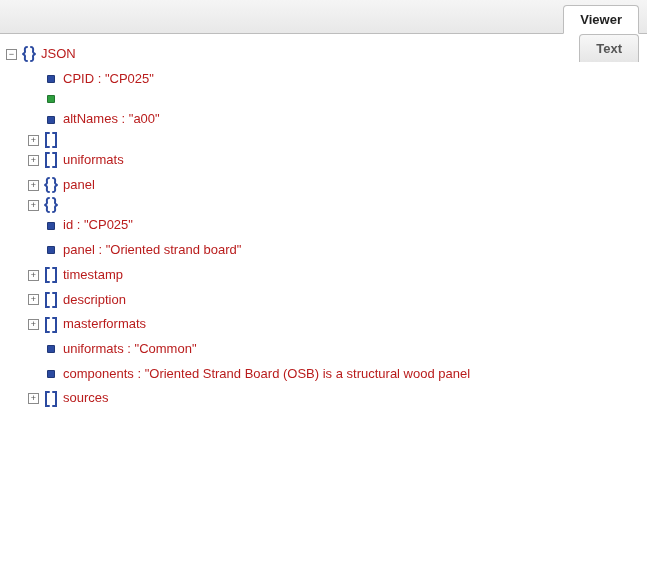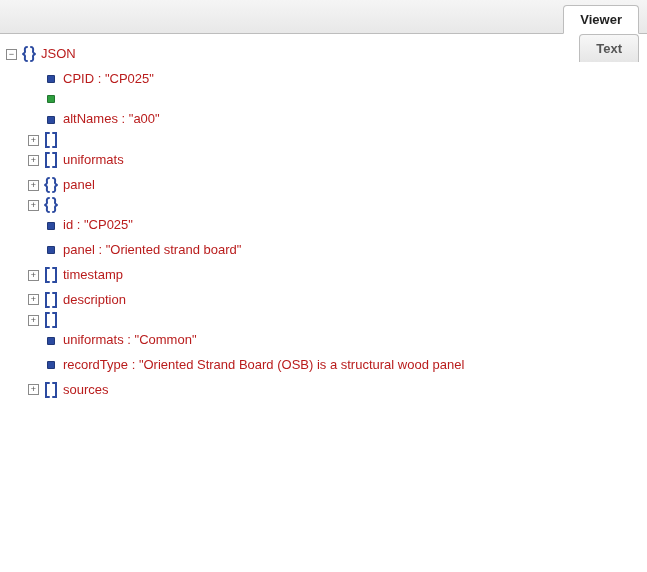--- a/index.html
+++ b/index.html
@@ -213,34 +213,35 @@
         <span class="label">description</span>
       </div>
       <div class="node indent1">
         <span class="toggle">+</span>
         <span class="ico">
           <svg width="14" height="16" viewBox="0 0 14 16">
             <path d="M5 1 L2 1 L2 15 L5 15" stroke="#2b4aa0" stroke-width="2" fill="none" stroke-linecap="round"></path>
             <path d="M9 1 L12 1 L12 15 L9 15" stroke="#2b4aa0" stroke-width="2" fill="none" stroke-linecap="round"></path>
           </svg>
         </span>
+        <span class="label">masterformats</span>
       </div>
       <div class="node indent1">
         <span class="toggle-spacer"></span>
         <span class="ico">
           <span class="bullet blue"></span>
         </span>
         <span class="label"><span>uniformats</span> : <span>"Common"</span></span>
       </div>
       <div class="node indent1">
         <span class="toggle-spacer"></span>
         <span class="ico">
           <span class="bullet blue"></span>
         </span>
-        <span class="label"><span>recordType</span> : <span>"Oriented Strand Board (OSB) is a structural wood panel</span></span>
+        <span class="label"><span>components</span> : <span>"Oriented Strand Board (OSB) is a structural wood panel</span></span>
       </div>
       <div class="node indent1">
         <span class="toggle">+</span>
         <span class="ico">
           <svg width="14" height="16" viewBox="0 0 14 16">
             <path d="M5 1 L2 1 L2 15 L5 15" stroke="#2b4aa0" stroke-width="2" fill="none" stroke-linecap="round"></path>
             <path d="M9 1 L12 1 L12 15 L9 15" stroke="#2b4aa0" stroke-width="2" fill="none" stroke-linecap="round"></path>
           </svg>
         </span>
         <span class="label">sources</span>

